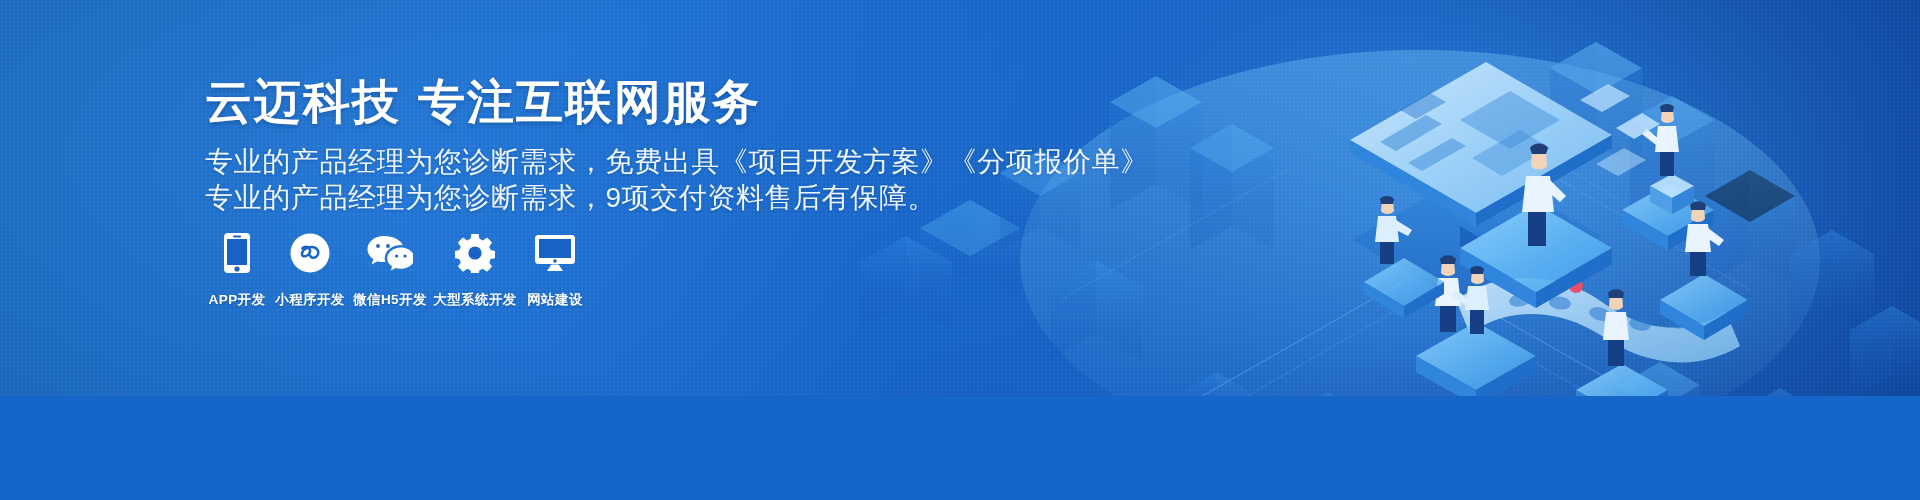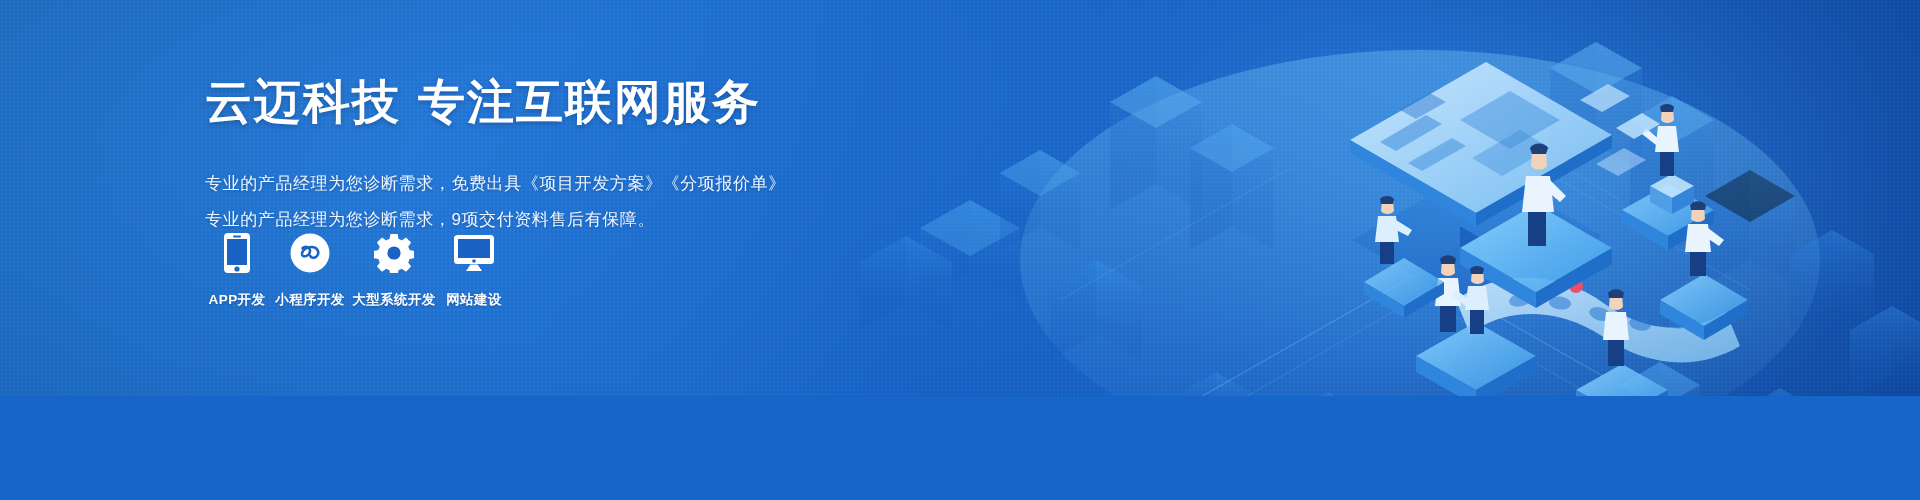--- a/index.html
+++ b/index.html
@@ -44,23 +44,23 @@
     font-size:47px;
     font-weight:bold;
     letter-spacing:2.0px;
     line-height:1.18;
     white-space:nowrap;
     text-shadow:0 2px 5px rgba(3,32,82,.30);
   }
   .headline .gap{ display:inline-block; width:17px; }
 
   .sub{
-    margin-top:37px;
+    margin-top:15px;
     color:#eef6ff;
-    font-size:17px;
+    font-size:28px;
     line-height:36px;
     letter-spacing:.6px;
     white-space:nowrap;
     text-shadow:0 1px 3px rgba(3,32,82,.25);
   }
 
   
   .services{
     position:absolute; left:205px; top:232px;
     display:flex; align-items:flex-end;
@@ -377,20 +377,40 @@
                    c3.6 -3.0 8.4 -0.6 7.6 3.6
                    c-0.8 4.2 -8.0 6.6 -8.0 2.2
                    c0 -4.0 5.0 -6.8 9.2 -6.9
                    c5.6 -0.2 8.2 4.0 6.6 7.6
                    c-1.5 3.3 -6.1 4.3 -7.6 1.2" fill="none" stroke="#1a63c4" stroke-width="2.5" stroke-linecap="round" stroke-linejoin="round"></path>
         </svg>
       </span>
       <span class="caption">小程序开发</span>
     </div>
 
+    <div class="service svc-2">
+      <span class="glyph">
+        <svg width="46" height="38" viewBox="0 0 46 38">
+
+          <path d="M16.5 2 C7.6 2 0.5 8 0.5 15.2 c0 4.0 2.3 7.6 5.9 10 L4.6 30.4 l6.0 -3.2
+                   c1.9 0.6 3.9 0.9 5.9 0.9 c0.6 0 1.2 0 1.8 -0.1
+                   c-0.4 -1.2 -0.6 -2.4 -0.6 -3.7 c0 -7.3 7.3 -13.2 16.2 -13.2 c0.6 0 1.2 0 1.8 0.1
+                   C34.3 6.3 26.3 2 16.5 2 Z" fill="#ffffff"></path>
+          <circle cx="11" cy="12" r="1.9" fill="#1a63c4"></circle>
+          <circle cx="21" cy="12" r="1.9" fill="#1a63c4"></circle>
+
+          <path d="M33.8 13.5 C26.2 13.5 20.2 18.4 20.2 24.3 c0 3.3 1.9 6.3 4.9 8.3
+                   l-1.3 4.0 l4.9 -2.5 c1.6 0.5 3.3 0.7 5.1 0.7 c7.6 0 13.7 -4.9 13.7 -10.5
+                   S41.4 13.5 33.8 13.5 Z" fill="#ffffff"></path>
+          <circle cx="29.6" cy="22" r="1.6" fill="#1a63c4"></circle>
+          <circle cx="38.0" cy="22" r="1.6" fill="#1a63c4"></circle>
+        </svg>
+      </span>
+      <span class="caption">微信H5开发</span>
+    </div>
 
     <div class="service svc-4">
       <span class="glyph">
         <svg width="40" height="40" viewBox="0 0 40 40">
           <path d="M16.4 1 h7.2 l0.9 5.0 a14 14 0 0 1 3.3 1.4 l4.2 -2.9 l5.1 5.1 l-2.9 4.2
                    a14 14 0 0 1 1.4 3.3 l5.0 0.9 v7.2 l-5.0 0.9 a14 14 0 0 1 -1.4 3.3 l2.9 4.2
                    l-5.1 5.1 l-4.2 -2.9 a14 14 0 0 1 -3.3 1.4 l-0.9 5.0 h-7.2 l-0.9 -5.0
                    a14 14 0 0 1 -3.3 -1.4 l-4.2 2.9 l-5.1 -5.1 l2.9 -4.2 a14 14 0 0 1 -1.4 -3.3
                    l-5.0 -0.9 v-7.2 l5.0 -0.9 a14 14 0 0 1 1.4 -3.3 l-2.9 -4.2 l5.1 -5.1
                    l4.2 2.9 a14 14 0 0 1 3.3 -1.4 Z" fill="#ffffff"></path>

